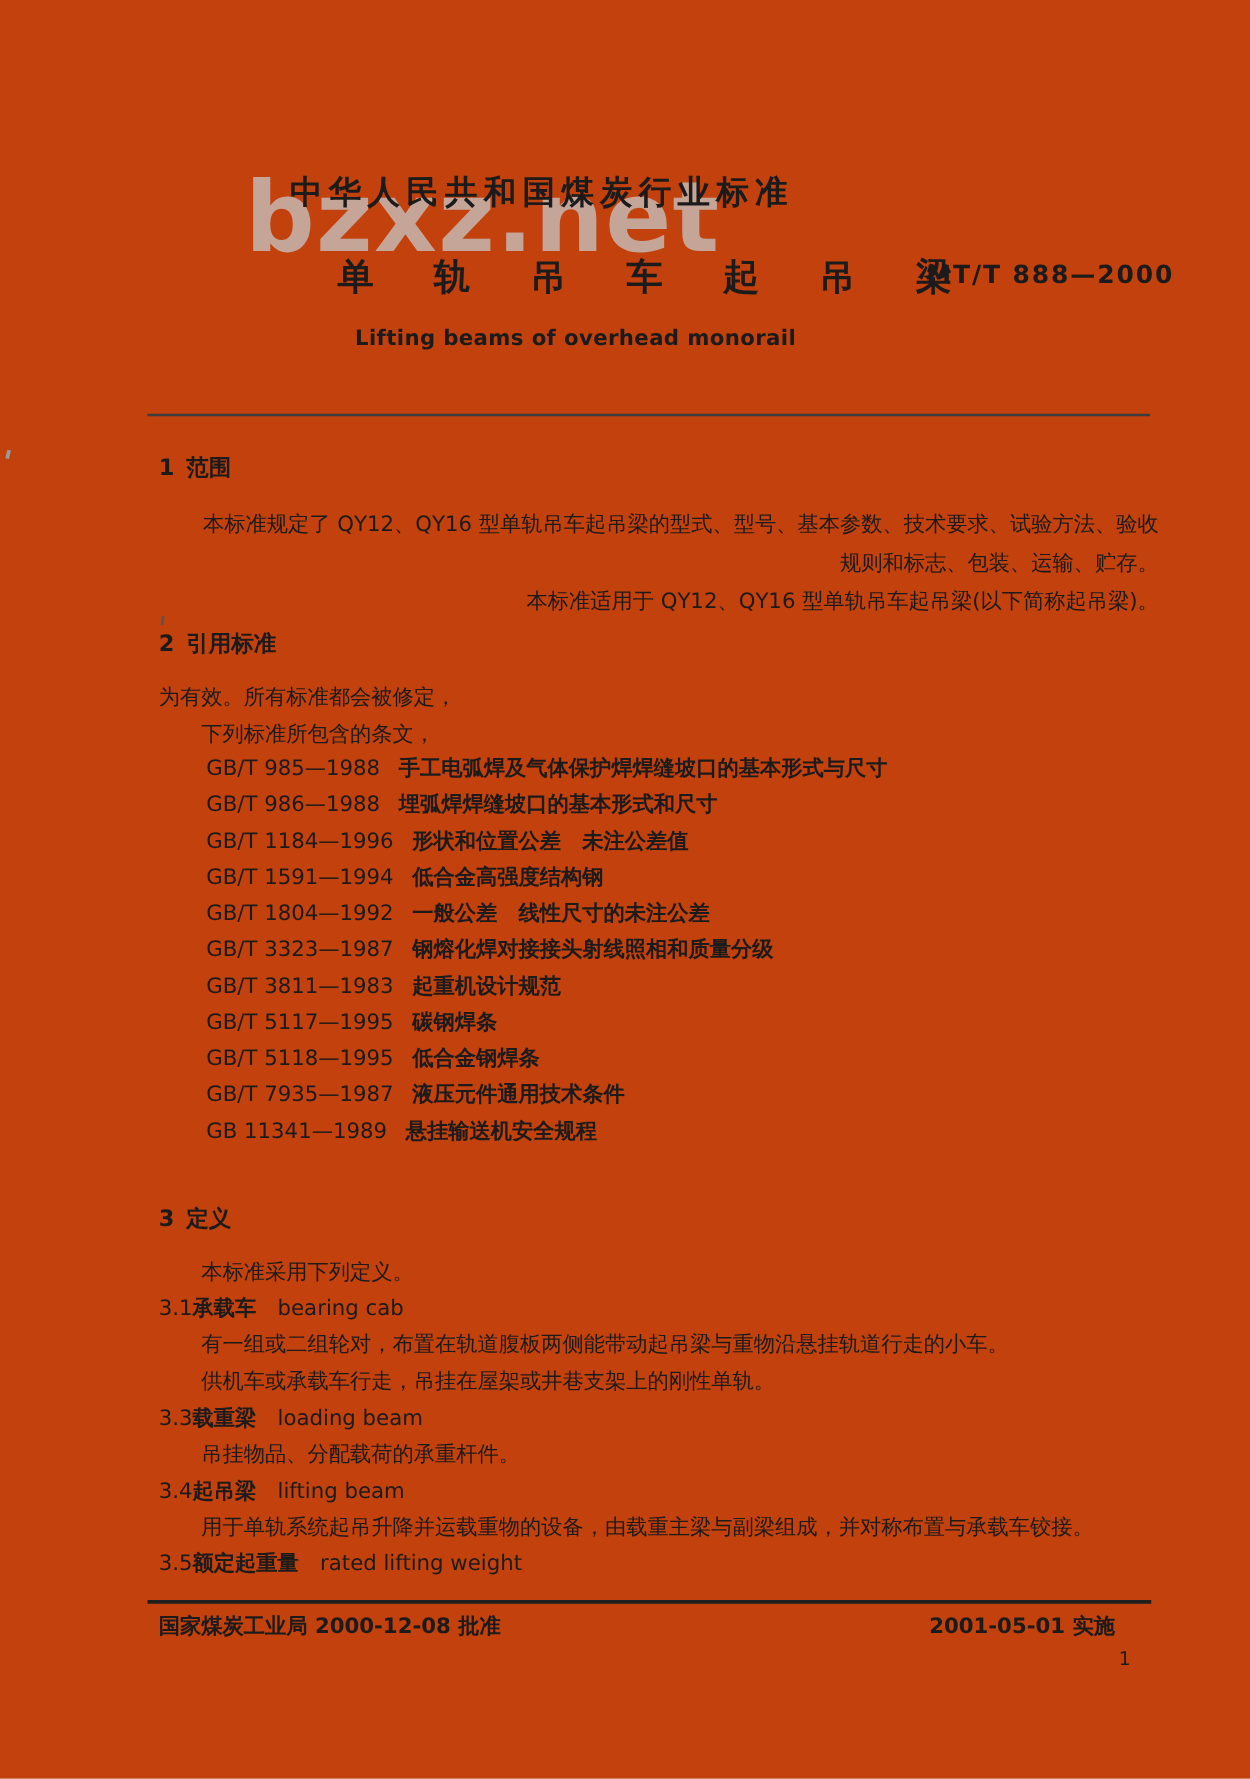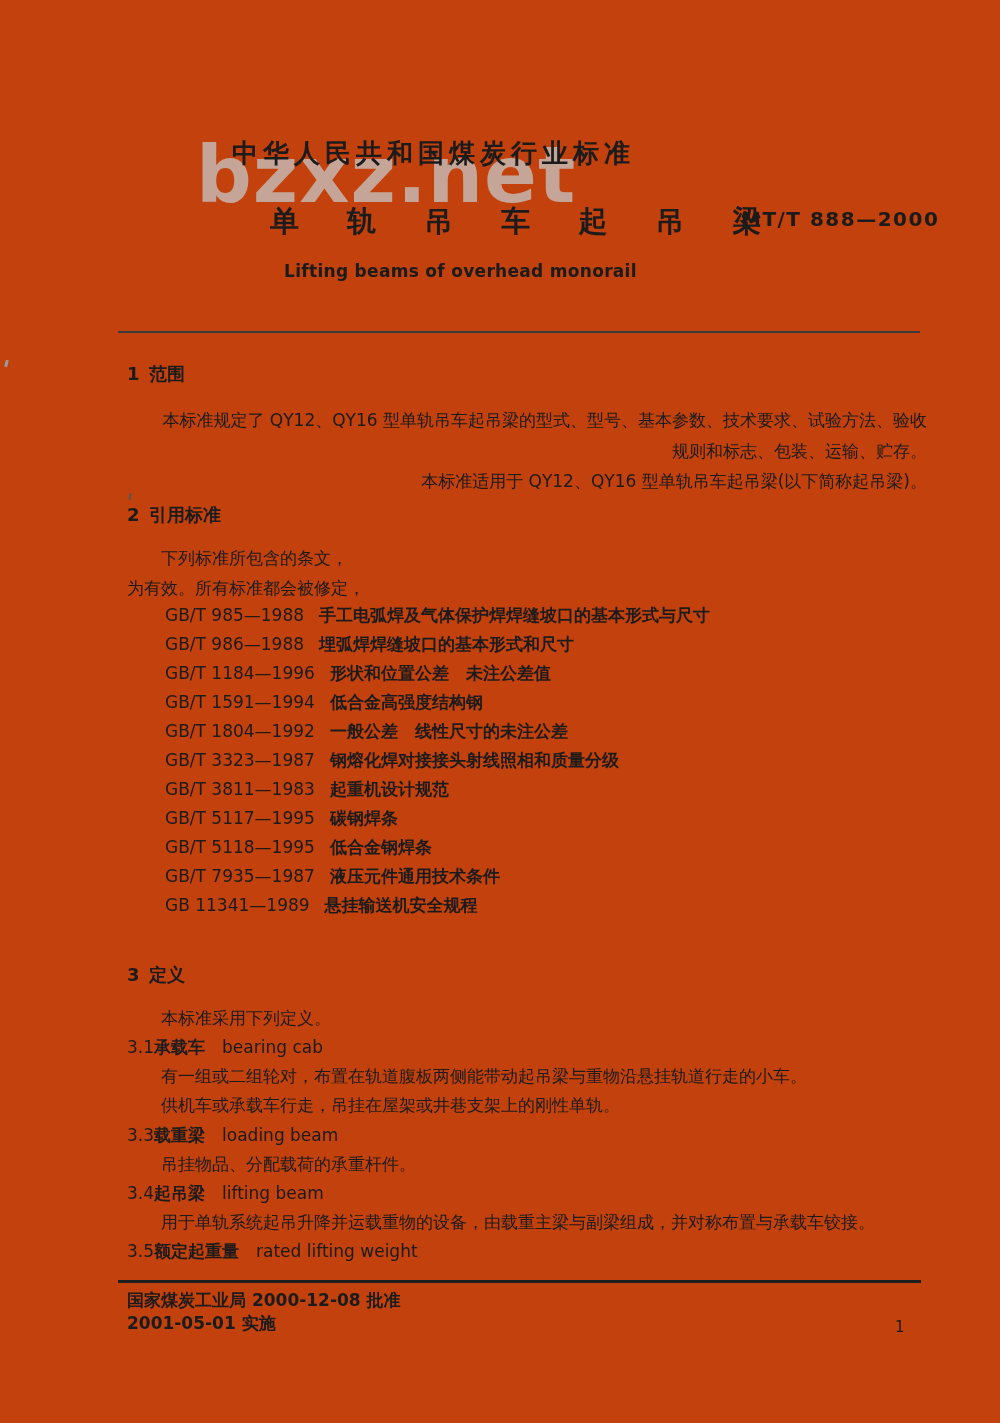--- a/index.html
+++ b/index.html
@@ -58,21 +58,21 @@
   .defs { margin-top:0; }
   .def-line { line-height:29.2px; font-size:17px; white-space:nowrap; }
   .def-num { display:inline-block; min-width:26px; }
   .def-zh  { font-weight:bold; margin-left:0; }
   .def-en  { margin-left:17px; }
 
   
   .footer {
     position:absolute; top:1289px; left:127px; right:108px; z-index:1;
     display:flex; justify-content:space-between;
-    font-size:17px; font-weight:bold; white-space:nowrap;flex-direction:column;
+    font-size:17px; font-weight:bold; white-space:nowrap;
   }
   .page-num { position:absolute; top:1318px; left:895px; font-size:15px; }
 
   
   .artifact-a { position:absolute; left:5px;  top:360px; width:3px; height:7px; background:#9a9a9a; transform:rotate(14deg); }
   .artifact-b { position:absolute; left:129px; top:493px; width:2px; height:7px; background:#555; transform:rotate(8deg); }
 </style>
 </head>
 <body>
 
@@ -96,22 +96,22 @@
       <div class="line">规则和标志、包装、运输、贮存。</div>
       <div class="line indent">本标准适用于 QY12、QY16 型单轨吊车起吊梁(以下简称起吊梁)。</div>
     </div>
   </section>
 
   <section class="sec sec2">
     <div class="sec-h">
       <span class="num">2</span><span class="ttl">引用标准</span>
     </div>
     <div class="intro">
+      <div class="line">为有效。所有标准都会被修定，</div>
       <div class="line indent">下列标准所包含的条文，</div>
-      <div class="line">为有效。所有标准都会被修定，</div>
     </div>
     <div class="std-list">
       <div class="std-item"><span class="std-code">GB/T 985—1988</span><span class="std-name">手工电弧焊及气体保护焊焊缝坡口的基本形式与尺寸</span></div>
       <div class="std-item"><span class="std-code">GB/T 986—1988</span><span class="std-name">埋弧焊焊缝坡口的基本形式和尺寸</span></div>
       <div class="std-item"><span class="std-code">GB/T 1184—1996</span><span class="std-name">形状和位置公差　未注公差值</span></div>
       <div class="std-item"><span class="std-code">GB/T 1591—1994</span><span class="std-name">低合金高强度结构钢</span></div>
       <div class="std-item"><span class="std-code">GB/T 1804—1992</span><span class="std-name">一般公差　线性尺寸的未注公差</span></div>
       <div class="std-item"><span class="std-code">GB/T 3323—1987</span><span class="std-name">钢熔化焊对接接头射线照相和质量分级</span></div>
       <div class="std-item"><span class="std-code">GB/T 3811—1983</span><span class="std-name">起重机设计规范</span></div>
       <div class="std-item"><span class="std-code">GB/T 5117—1995</span><span class="std-name">碳钢焊条</span></div>

